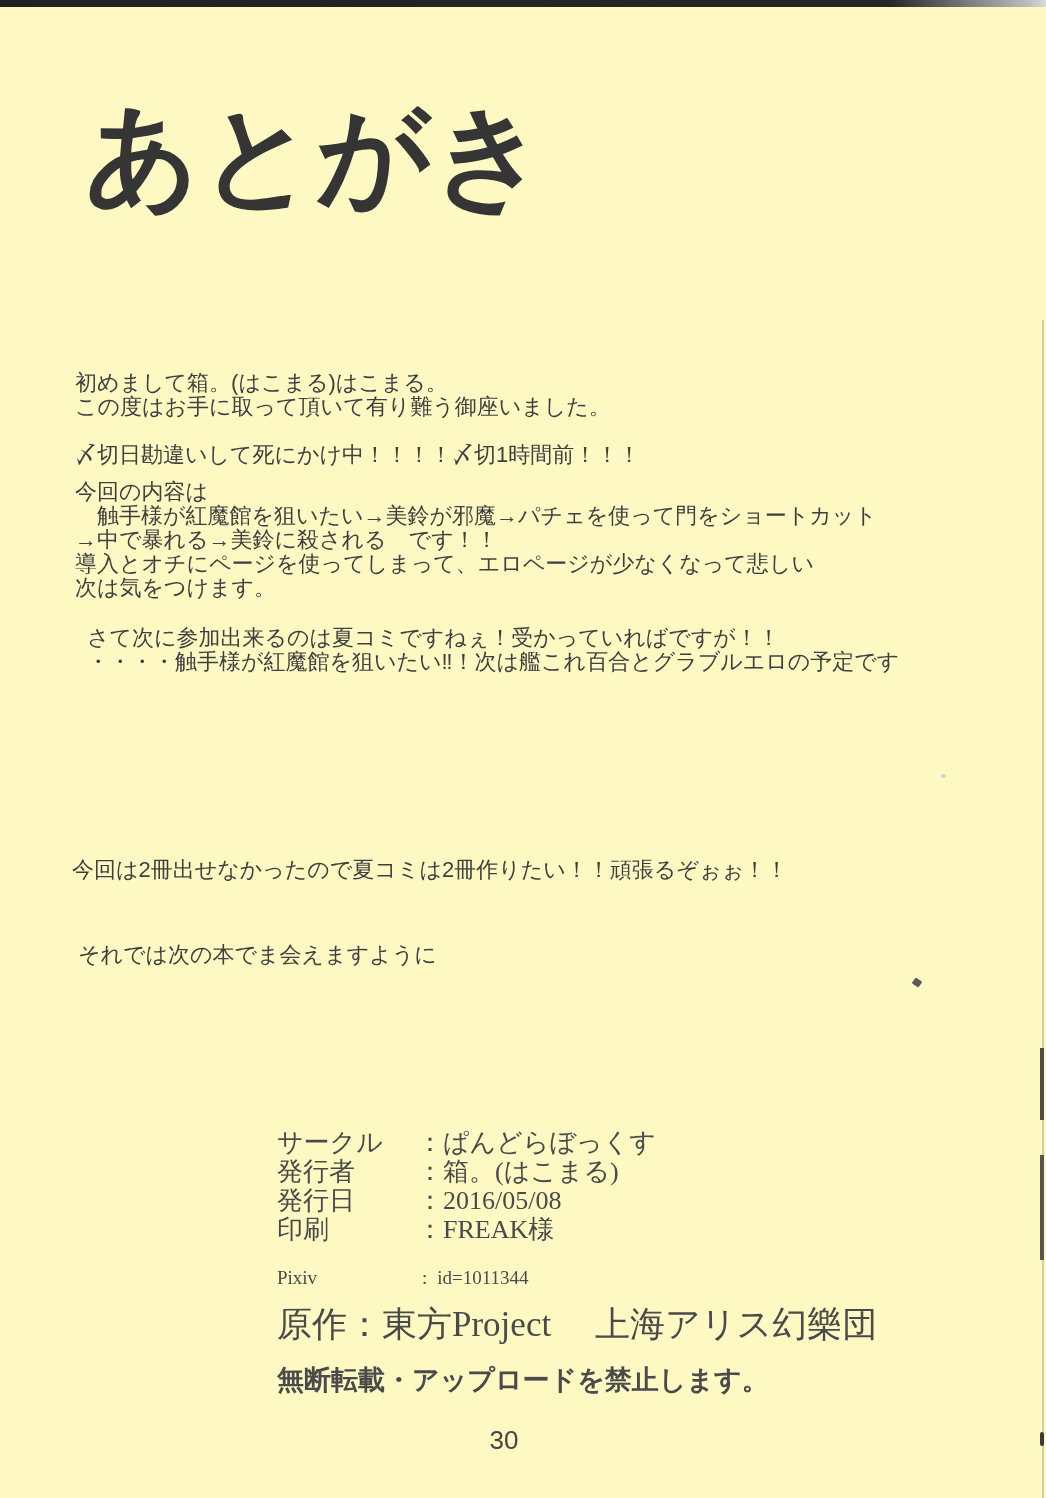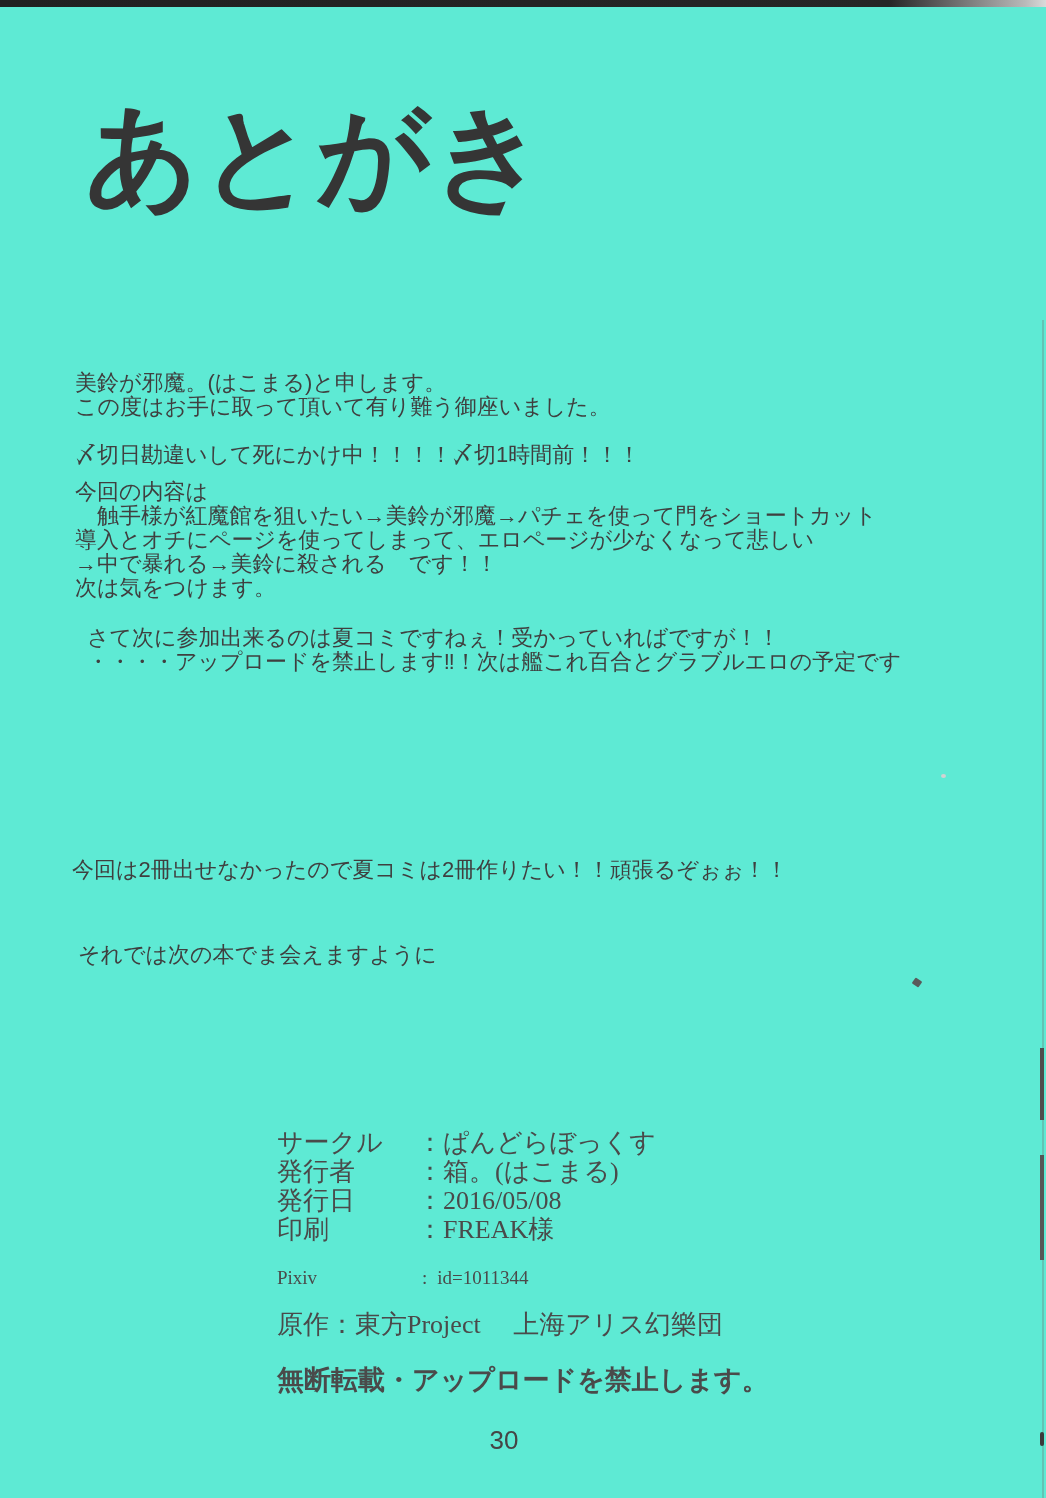--- a/index.html
+++ b/index.html
@@ -4,21 +4,21 @@
 <style>
   html, body {
     margin: 0;
     padding: 0;
     background: #e8e8e8;
   }
   .page {
     position: relative;
     width: 1046px;
     height: 1498px;
-    background: #5eead4;
+    background: #fef9c3;
     overflow: hidden;
     font-family: "Liberation Sans", "DejaVu Sans", sans-serif;
     color: #3f3f3f;
   }
   
   .top-edge {
     position: absolute;
     left: 0; top: 0;
     width: 100%; height: 7px;
     background: linear-gradient(to right, #212121 0%, #262626 85%, #b9b9b9 98%, #dadada 100%);
@@ -112,21 +112,21 @@
     color: #4a4a4a;
     white-space: nowrap;
     display: flex;
   }
   .pixiv-row .label { display: inline-block; width: 145px; }
   .pixiv-row .colon { margin-right: 10px; }
   .original-work-line {
     position: absolute;
     left: 277px; top: 1309px;
     font-family: "Liberation Serif", "DejaVu Serif", serif;
-    font-size: 26px;
+    font-size: 35px;
     line-height: 32px;
     color: #4a4a4a;
     white-space: pre;
   }
   .copyright-line {
     position: absolute;
     left: 277px; top: 1364px;
     font-family: "Liberation Serif", "DejaVu Serif", serif;
     font-size: 27px;
     line-height: 32px;
@@ -153,39 +153,39 @@
   <div class="right-edge-line"></div>
   <div class="right-edge-seg1"></div>
   <div class="right-edge-seg2"></div>
   <div class="right-edge-blob"></div>
   <div class="speck-1"></div>
   <div class="speck-2"></div>
 
   <h1 class="title">あとがき</h1>
 
   <div class="body-block intro-block">
-    <div class="line">美鈴が邪魔。(はこまる)と申します。</div>
+    <div class="line">初めまして箱。(はこまる)はこまる。</div>
     <div class="line">この度はお手に取って頂いて有り難う御座いました。</div>
   </div>
 
   <div class="body-block deadline-block">
     <div class="line">〆切日勘違いして死にかけ中！！！！〆切1時間前！！！</div>
   </div>
 
   <div class="body-block content-block">
     <div class="line">今回の内容は</div>
     <div class="line">　触手様が紅魔館を狙いたい→美鈴が邪魔→パチェを使って門をショートカット</div>
+    <div class="line">→中で暴れる→美鈴に殺される　です！！</div>
     <div class="line">導入とオチにページを使ってしまって、エロページが少なくなって悲しい</div>
-    <div class="line">→中で暴れる→美鈴に殺される　です！！</div>
     <div class="line">次は気をつけます。</div>
   </div>
 
   <div class="body-block nextevent-block">
     <div class="line">さて次に参加出来るのは夏コミですねぇ！受かっていればですが！！</div>
-    <div class="line">・・・・アップロードを禁止します‼！次は艦これ百合とグラブルエロの予定です</div>
+    <div class="line">・・・・触手様が紅魔館を狙いたい‼！次は艦これ百合とグラブルエロの予定です</div>
   </div>
 
   <div class="body-block resolution-block">
     <div class="line">今回は2冊出せなかったので夏コミは2冊作りたい！！頑張るぞぉぉ！！</div>
   </div>
 
   <div class="body-block closing-block">
     <div class="line">それでは次の本でま会えますように</div>
   </div>
 

